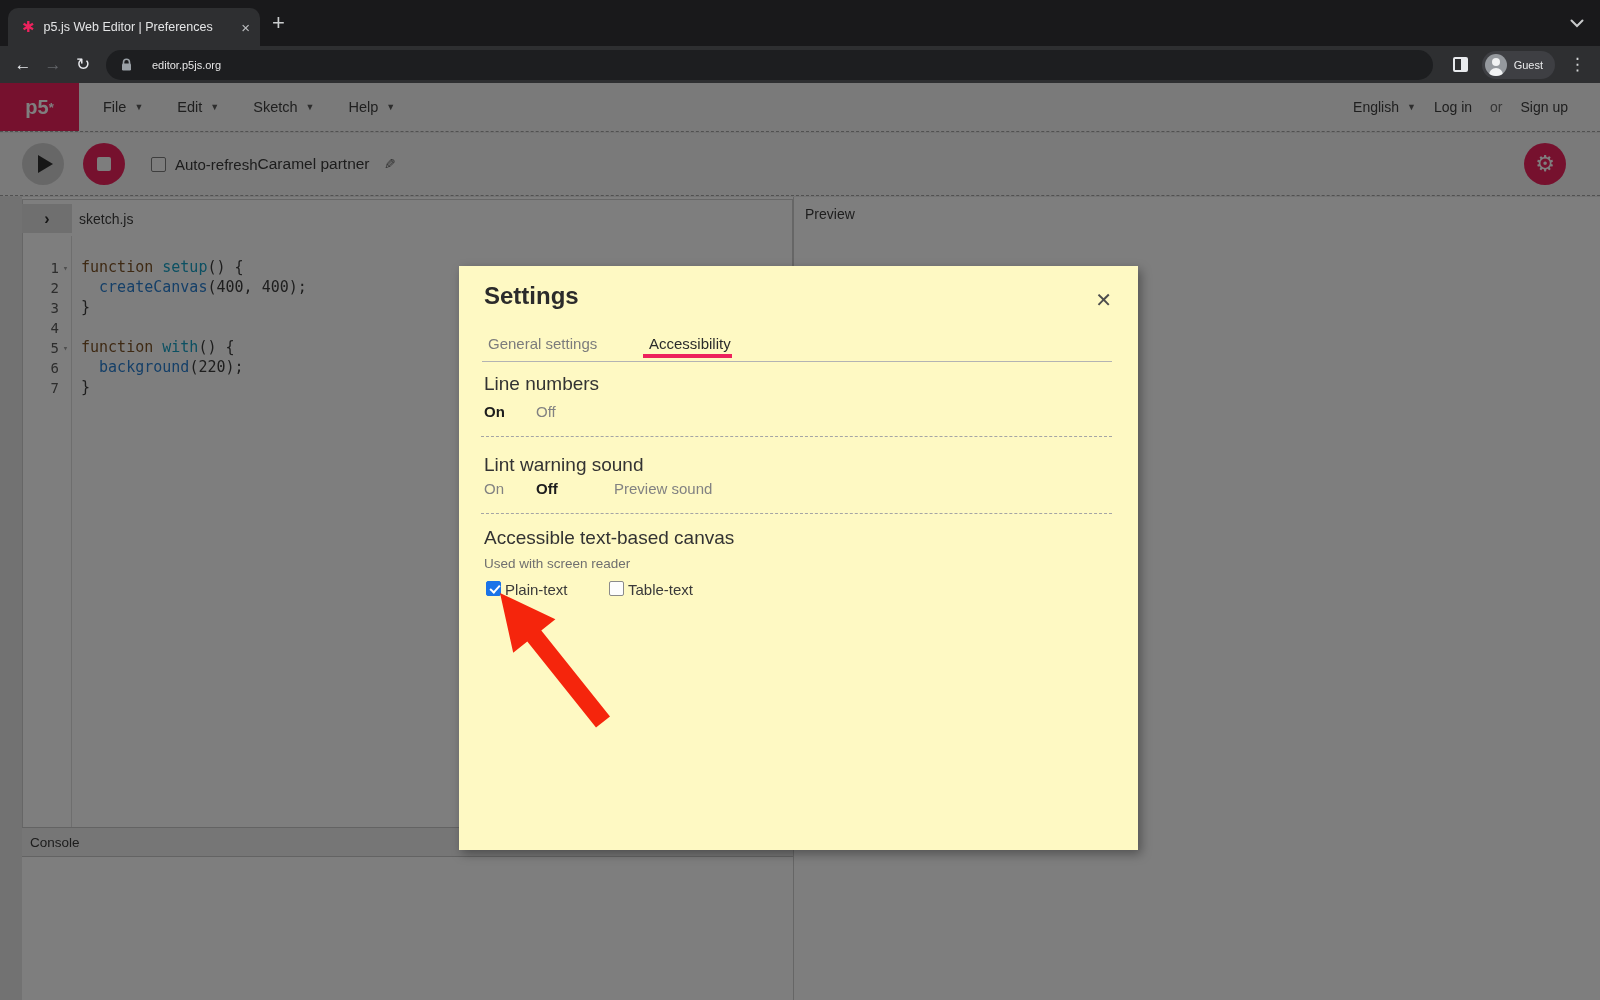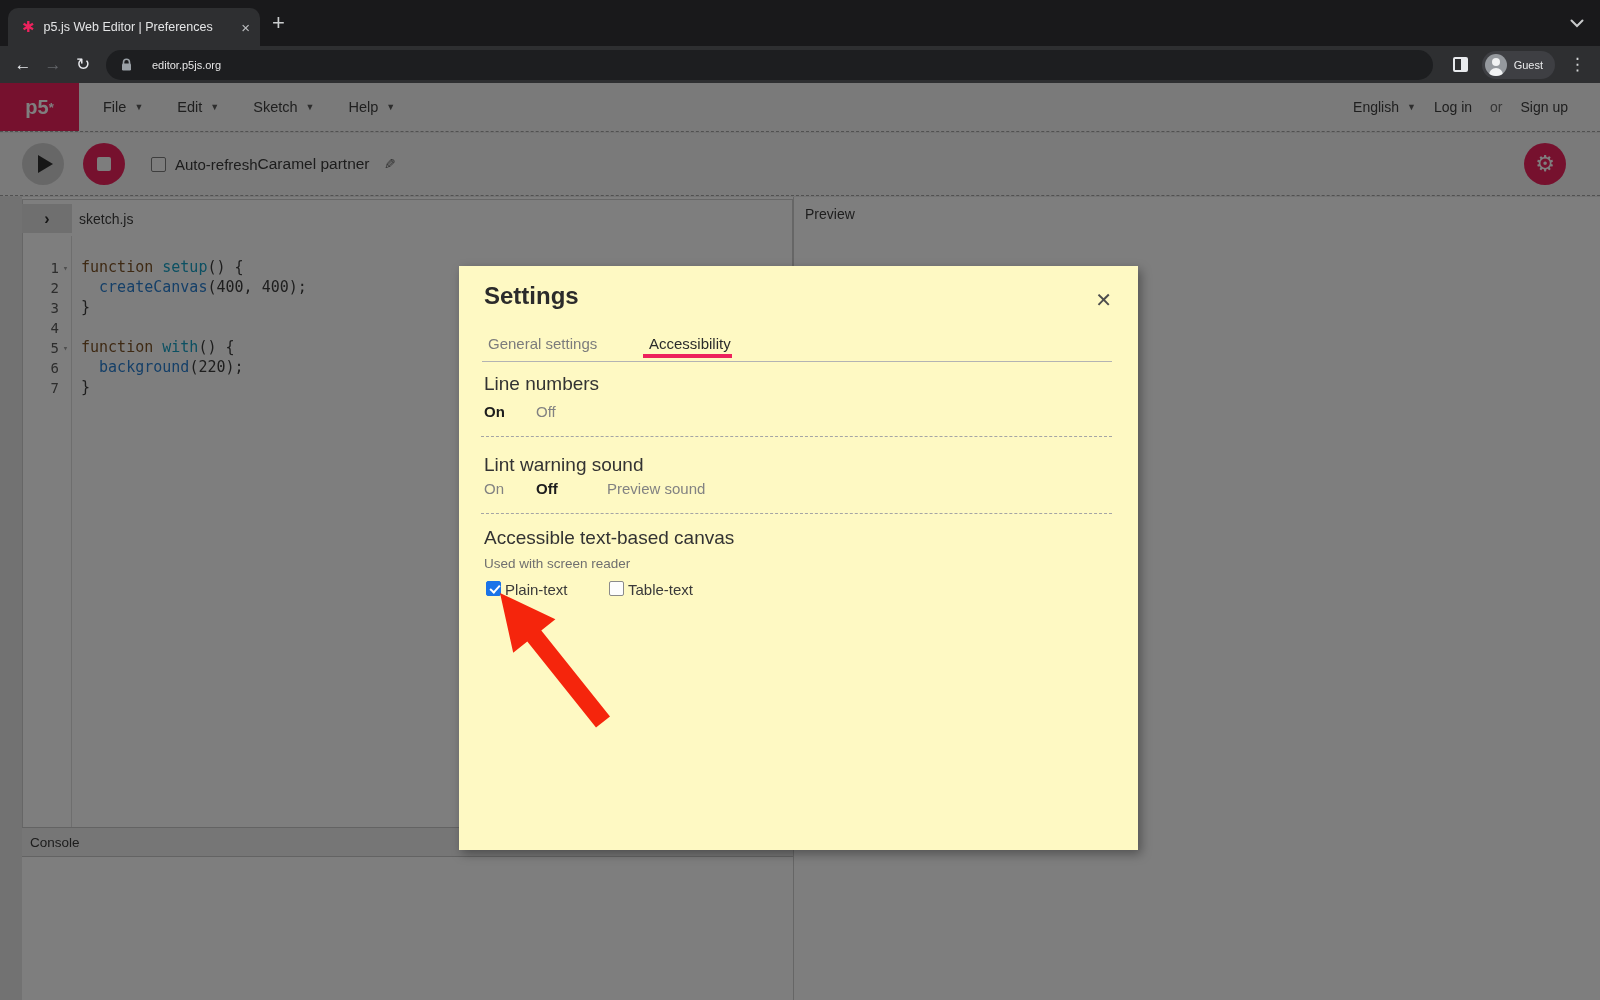--- a/index.html
+++ b/index.html
@@ -296,21 +296,21 @@
     <div class="m-tabline"></div>
 
     <div class="m-h" style="top:107px">Line numbers</div>
     <span class="m-opt sel" style="left:25px; top:137px">On</span>
     <span class="m-opt" style="left:77px; top:137px">Off</span>
     <div class="m-dash" style="top:170px"></div>
 
     <div class="m-h" style="top:188px">Lint warning sound</div>
     <span class="m-opt" style="left:25px; top:214px">On</span>
     <span class="m-opt sel" style="left:77px; top:214px">Off</span>
-    <span class="m-opt" style="left:148px; top:214px">Preview sound</span>
+    <span class="m-opt" style="left:155px; top:214px">Preview sound</span>
     <div class="m-dash" style="top:247px"></div>
 
     <div class="m-h" style="top:261px">Accessible text-based canvas</div>
     <div class="m-sub" style="top:290px">Used with screen reader</div>
     <span class="m-cb checked" style="left:27px"></span>
     <span class="m-cblabel" style="left:46px">Plain-text</span>
     <span class="m-cb unchecked" style="left:150px"></span>
     <span class="m-cblabel" style="left:169px">Table-text</span>
   </div>
 

